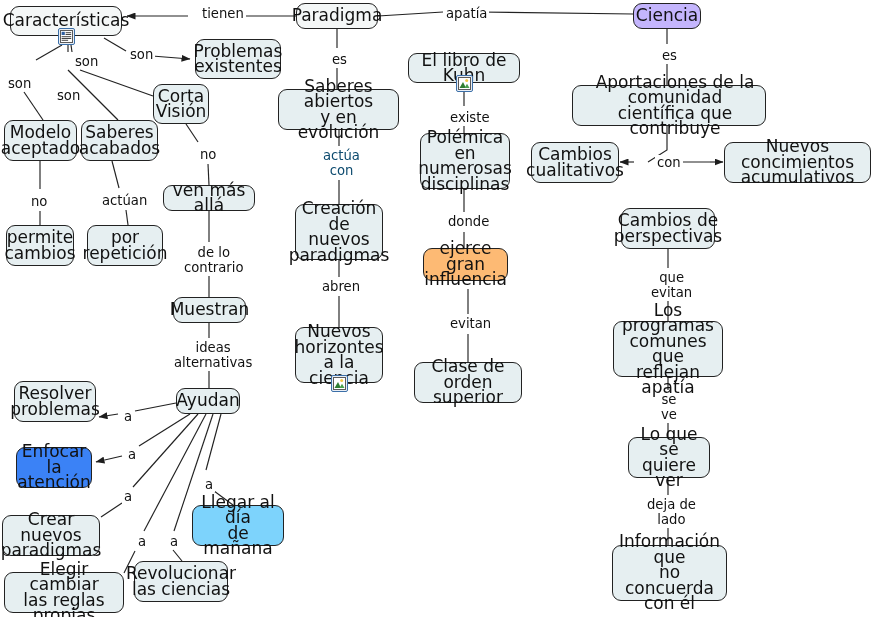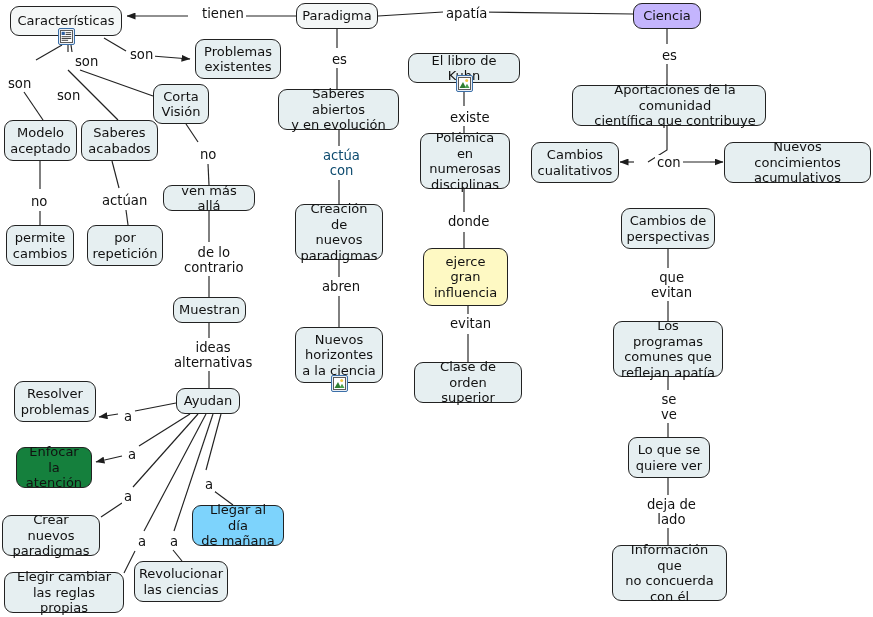--- a/index.html
+++ b/index.html
@@ -30,21 +30,21 @@
     position: absolute;
     box-sizing: border-box;
     border: 1px solid #222222;
     border-radius: 9px;
     background: #e6eff1;
     color: #111111;
     display: flex;
     align-items: center;
     justify-content: center;
     text-align: center;
-    font-size: 13px;
+    font-size: 17px;
     line-height: 15.5px;
     padding: 2px 6px;
     white-space: pre-line;
     z-index: 5;
   }
   .node.root {
     background: #f4f7f7;
   }
   .link-label {
     position: absolute;
@@ -168,21 +168,21 @@
 acabados</span></div>
       <div class="node" style="left: 6px; top: 225px; width: 68px; height: 41px; background: rgb(230, 239, 241); border-color: rgb(34, 34, 34); color: rgb(17, 17, 17);"><span>permite
 cambios</span></div>
       <div class="node" style="left: 87px; top: 225px; width: 76px; height: 41px; background: rgb(230, 239, 241); border-color: rgb(34, 34, 34); color: rgb(17, 17, 17);"><span>por
 repetición</span></div>
       <div class="node" style="left: 163px; top: 185px; width: 92px; height: 26px; background: rgb(230, 239, 241); border-color: rgb(34, 34, 34); color: rgb(17, 17, 17);"><span>ven más allá</span></div>
       <div class="node" style="left: 173px; top: 297px; width: 73px; height: 26px; background: rgb(230, 239, 241); border-color: rgb(34, 34, 34); color: rgb(17, 17, 17);"><span>Muestran</span></div>
       <div class="node" style="left: 176px; top: 388px; width: 64px; height: 26px; background: rgb(230, 239, 241); border-color: rgb(34, 34, 34); color: rgb(17, 17, 17);"><span>Ayudan</span></div>
       <div class="node" style="left: 14px; top: 381px; width: 82px; height: 41px; background: rgb(230, 239, 241); border-color: rgb(34, 34, 34); color: rgb(17, 17, 17);"><span>Resolver
 problemas</span></div>
-      <div class="node" style="left: 16px; top: 447px; width: 76px; height: 41px; background: #15803d; border-color: rgb(34, 34, 34); color: rgb(17, 17, 17);"><span>Enfocar la
+      <div class="node" style="left: 16px; top: 447px; width: 76px; height: 41px; background: #3b82f6; border-color: rgb(34, 34, 34); color: rgb(17, 17, 17);"><span>Enfocar la
 atención</span></div>
       <div class="node" style="left: 2px; top: 515px; width: 98px; height: 41px; background: rgb(230, 239, 241); border-color: rgb(34, 34, 34); color: rgb(17, 17, 17);"><span>Crear nuevos
 paradigmas</span></div>
       <div class="node" style="left: 4px; top: 572px; width: 120px; height: 41px; background: rgb(230, 239, 241); border-color: rgb(34, 34, 34); color: rgb(17, 17, 17);"><span>Elegir cambiar
 las reglas propias</span></div>
       <div class="node" style="left: 134px; top: 561px; width: 94px; height: 41px; background: rgb(230, 239, 241); border-color: rgb(34, 34, 34); color: rgb(17, 17, 17);"><span>Revolucionar
 las ciencias</span></div>
       <div class="node" style="left: 192px; top: 505px; width: 92px; height: 41px; background: #7dd3fc; border-color: rgb(34, 34, 34); color: rgb(17, 17, 17);"><span>Llegar al día
 de mañana</span></div>
       <div class="node" style="left: 278px; top: 89px; width: 121px; height: 41px; background: rgb(230, 239, 241); border-color: rgb(34, 34, 34); color: rgb(17, 17, 17);"><span>Saberes abiertos
@@ -206,21 +206,21 @@
         <svg width="13" height="13" viewBox="0 0 13 13">
           <rect x="0.5" y="0.5" width="12" height="12" fill="#ffffff" stroke="#5a5a5a"></rect>
           <circle cx="8.7" cy="3.6" r="1.5" fill="#f2c744"></circle>
           <polygon points="1.5,11 5,5 8,11" fill="#2f7d32"></polygon>
           <polygon points="6.5,11 9,6.8 11.5,11" fill="#4aa04d"></polygon>
         </svg>
       </div>
       <div class="node" style="left: 420px; top: 133px; width: 90px; height: 56px; background: rgb(230, 239, 241); border-color: rgb(34, 34, 34); color: rgb(17, 17, 17);"><span>Polémica en
 numerosas
 disciplinas</span></div>
-      <div class="node" style="left: 423px; top: 248px; width: 85px; height: 58px; background: #fef9c3; border-color: rgb(34, 34, 34); color: rgb(17, 17, 17);"><span>ejerce gran
+      <div class="node" style="left: 423px; top: 248px; width: 85px; height: 33px; background: #fdba74; border-color: rgb(34, 34, 34); color: rgb(17, 17, 17);"><span>ejerce gran
 influencia</span></div>
       <div class="node" style="left: 414px; top: 362px; width: 108px; height: 41px; background: rgb(230, 239, 241); border-color: rgb(34, 34, 34); color: rgb(17, 17, 17);"><span>Clase de
 orden superior</span></div>
       <div class="node" style="left: 572px; top: 85px; width: 194px; height: 41px; background: rgb(230, 239, 241); border-color: rgb(34, 34, 34); color: rgb(17, 17, 17); padding-left: 18px;"><span>Aportaciones de la comunidad
 científica que contribuye</span></div>
       <div class="node" style="left: 531px; top: 142px; width: 88px; height: 41px; background: rgb(230, 239, 241); border-color: rgb(34, 34, 34); color: rgb(17, 17, 17);"><span>Cambios
 cualitativos</span></div>
       <div class="node" style="left: 724px; top: 142px; width: 147px; height: 41px; background: rgb(230, 239, 241); border-color: rgb(34, 34, 34); color: rgb(17, 17, 17);"><span>Nuevos concimientos
 acumulativos</span></div>
       <div class="node" style="left: 621px; top: 208px; width: 94px; height: 41px; background: rgb(230, 239, 241); border-color: rgb(34, 34, 34); color: rgb(17, 17, 17);"><span>Cambios de

